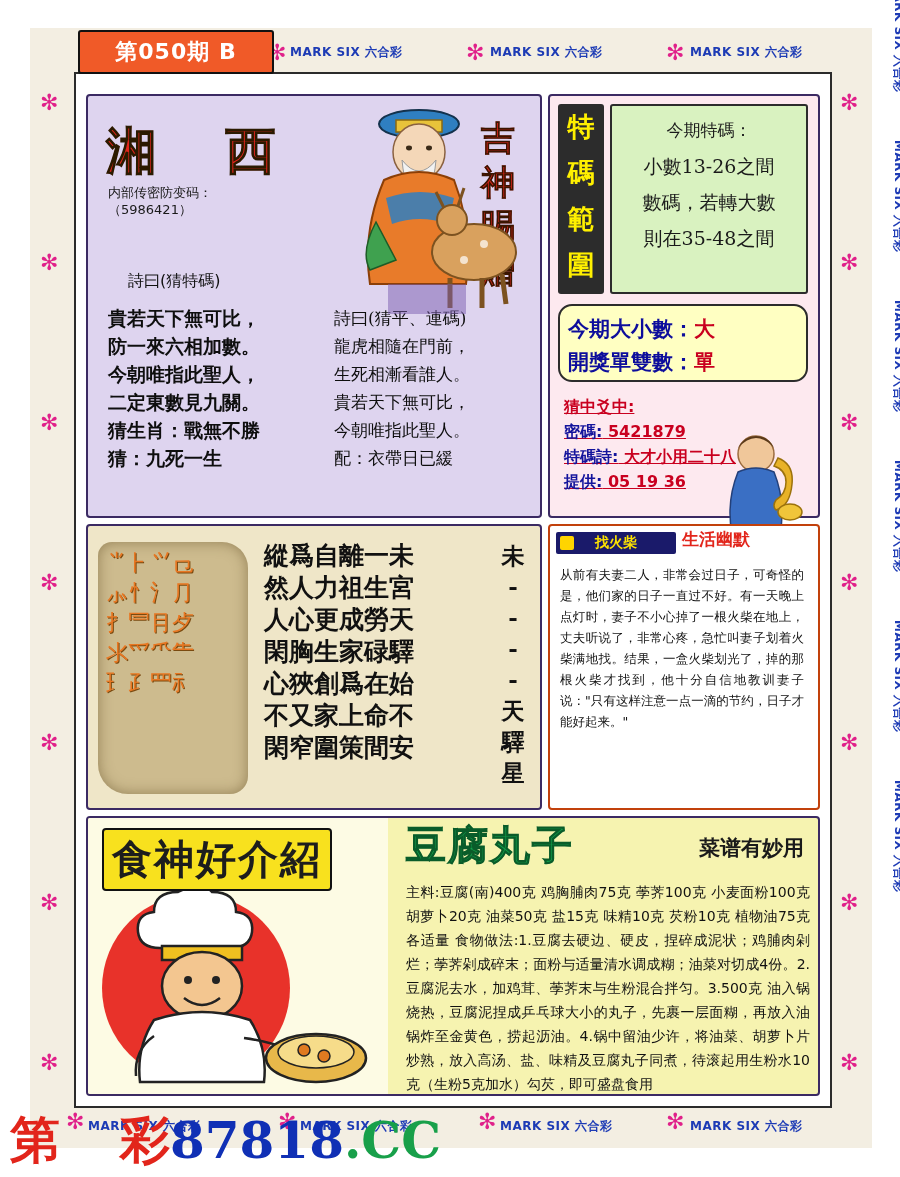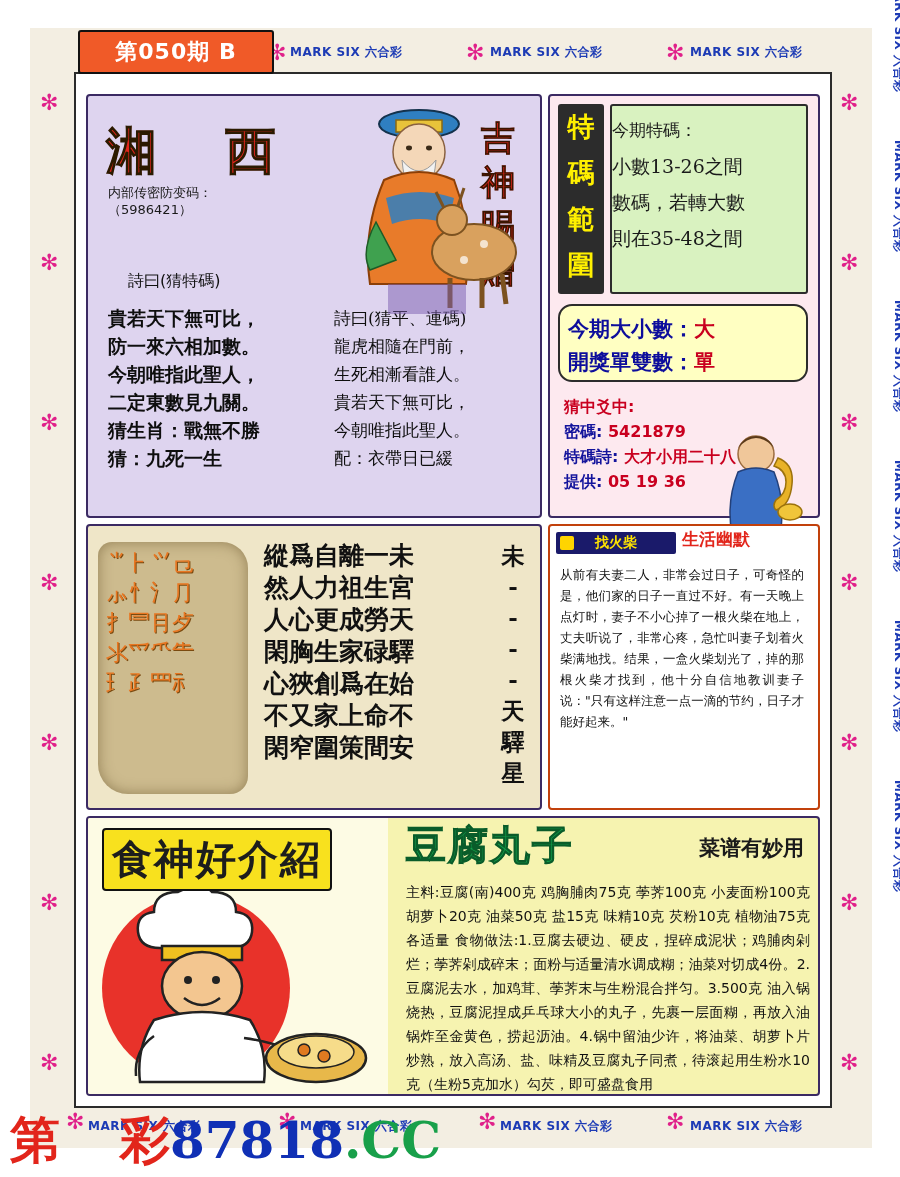--- a/index.html
+++ b/index.html
@@ -97,39 +97,39 @@
   }
   .tema-vert{
     position:absolute;left:8px;top:8px;width:46px;height:190px;
     background:#2c2c2c;color:#fff000;border-radius:3px;
     font-size:27px;font-weight:bold;text-align:center;line-height:46px;
     font-family:"DejaVu Serif","Liberation Serif",serif;
   }
   .tema-box{
     position:absolute;left:60px;top:8px;width:198px;height:190px;
     background:#d9f2c0;border:2px solid #2c2c2c;border-radius:3px;
-    color:#1a1a1a;font-size:19px;line-height:36px;text-align:left;
+    color:#1a1a1a;font-size:19px;line-height:36px;text-align:center;
     padding-top:6px;box-sizing:border-box;
     font-family:"DejaVu Serif","Liberation Serif",serif;
   }
   .tema-box .hd{font-size:17px;}
   .size-box{
     position:absolute;left:8px;top:208px;width:250px;height:78px;
     background:#ffffc2;border:2px solid #2c2c2c;border-radius:14px;
     padding:6px 8px;box-sizing:border-box;
   }
   .size-row{
     font-size:21px;font-weight:bold;color:#0d0d9c;line-height:33px;
     font-family:"DejaVu Serif","Liberation Serif",serif;
   }
   .size-row b{color:#c9001f;}
   .guess-box{
     position:absolute;left:8px;top:294px;width:250px;height:118px;
     font-size:16px;color:#c9001f;line-height:25px;font-weight:bold;
-    padding:4px 6px;box-sizing:border-box;
+    padding:4px 6px;box-sizing:border-box;text-decoration:underline;
   }
   .guess-box .k{color:#14149c;}
   
   .sax{position:absolute;right:-6px;bottom:-52px;width:120px;height:140px;}
   
   .panel-stone{
     position:absolute;left:8px;top:448px;width:452px;height:282px;
     background:#efe6c8;border:2px solid #3b2a63;border-radius:4px;
     overflow:hidden;
   }

